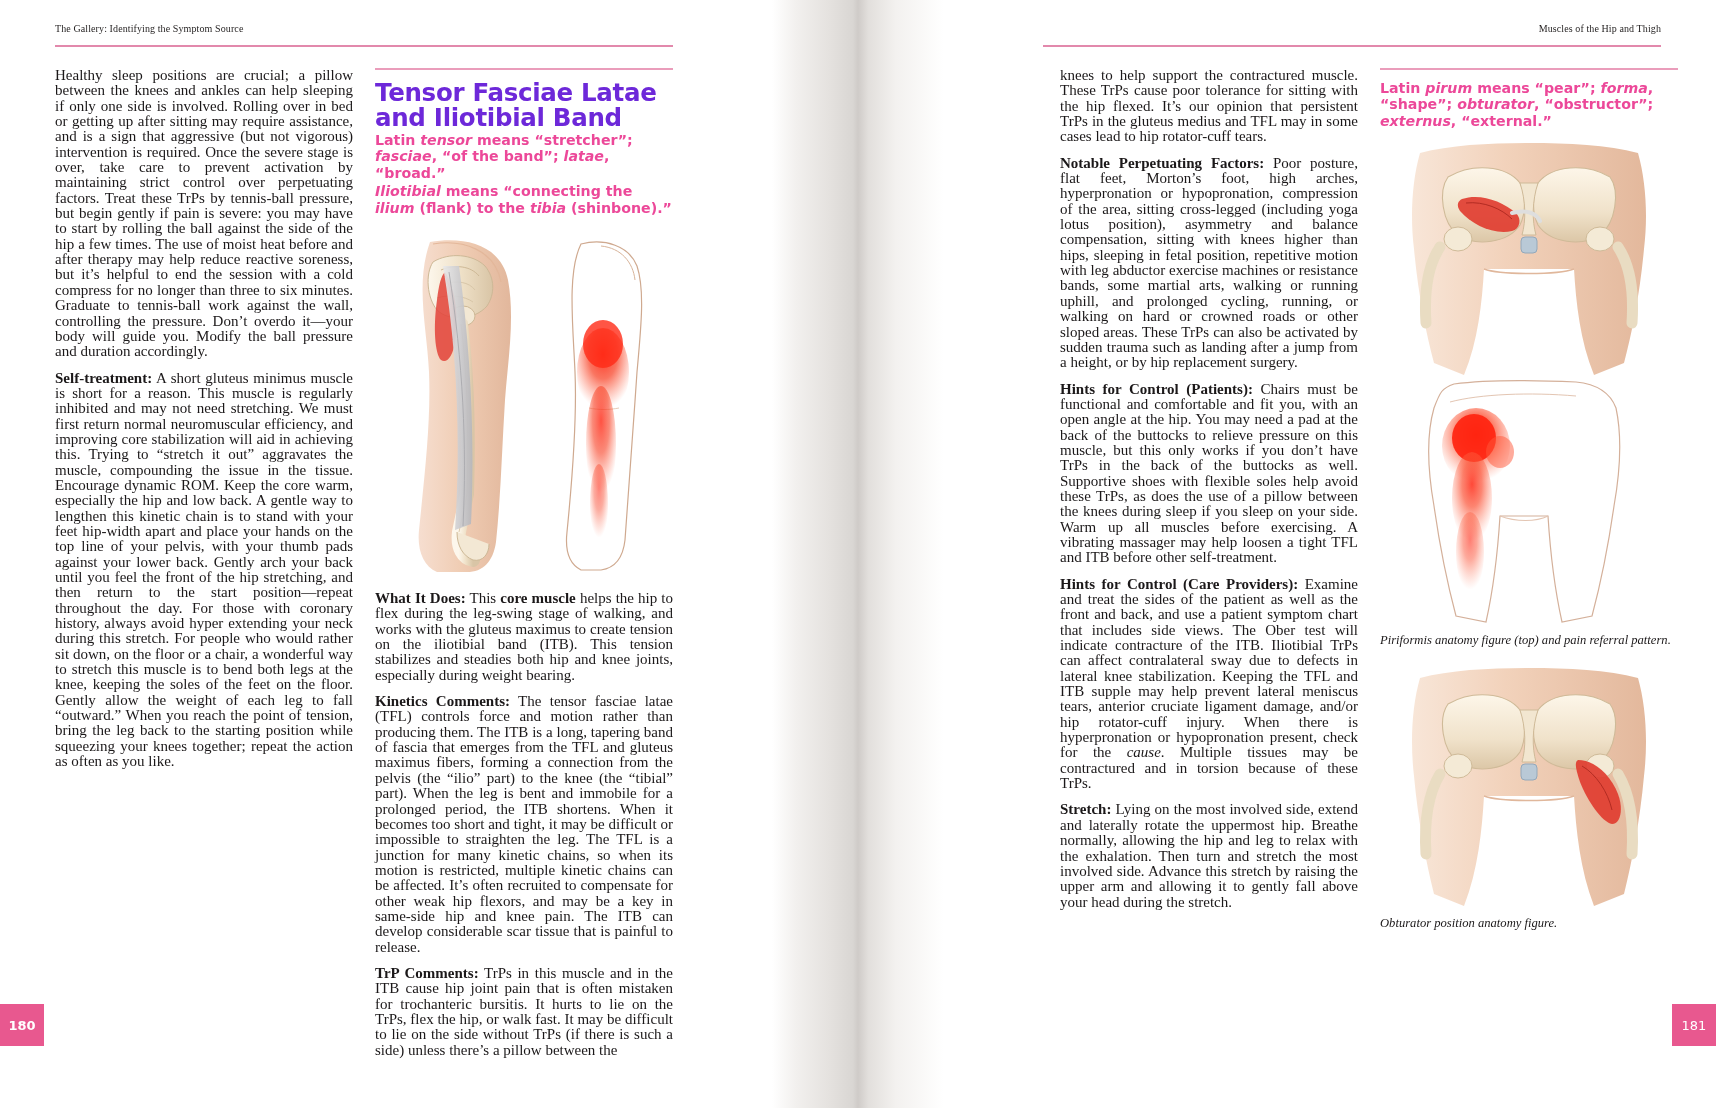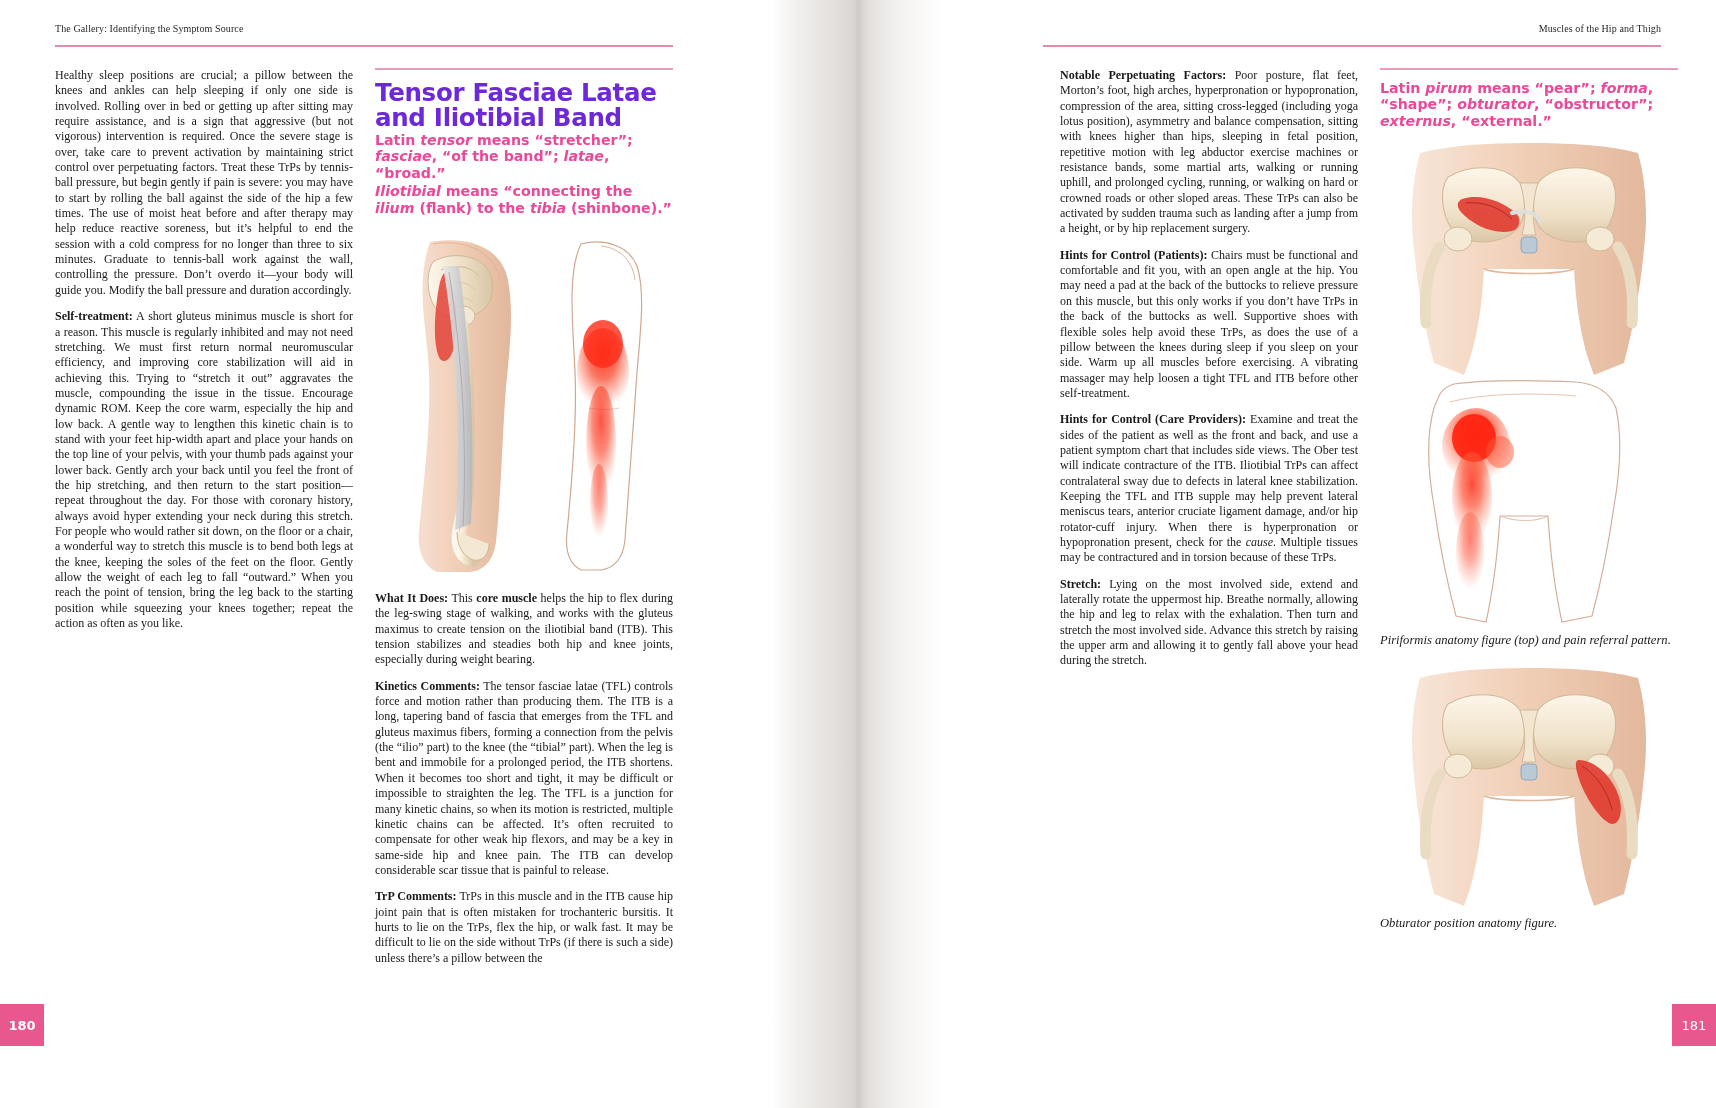--- a/index.html
+++ b/index.html
@@ -34,21 +34,21 @@
 
   
   .cols{position:absolute;top:68px;display:flex;gap:22px;}
   .cols-left{left:55px;}
   .col{width:298px;}
 
   
   p.body{
     margin:0 0 11px 0;
     font-family:"Liberation Serif", serif;
-    font-size:12px;line-height:15.35px;
+    font-size:15px;line-height:15.35px;
     text-align:justify;
     color:#1b1819;
     hyphens:auto;-webkit-hyphens:auto;
   }
   p.body:last-child{margin-bottom:0;}
   .lead{font-weight:bold;}
   .ital{font-style:italic;}
   .bld{font-weight:bold;}
 
   
@@ -199,20 +199,21 @@
   <div class="gutter"></div>
 
   <div class="page page-right">
 
     <div class="runhead runhead-right">Muscles of the Hip and Thigh</div>
     <div class="rule-top rule-right"></div>
 
     <div class="cols" style="left:116px;">
 
       <div class="col">
+        <p class="body">knees to help support the contractured muscle. These TrPs cause poor tolerance for sitting with the hip flexed. It’s our opinion that persistent TrPs in the gluteus medius and TFL may in some cases lead to hip rotator-cuff tears.</p>
 
         <p class="body"><span class="lead">Notable Perpetuating Factors:</span><span> Poor posture, flat feet, Morton’s foot, high arches, hyperpronation or hypopronation, compression of the area, sitting cross-legged (including yoga lotus position), asymmetry and balance compensation, sitting with knees higher than hips, sleeping in fetal position, repetitive motion with leg abductor exercise machines or resistance bands, some martial arts, walking or running uphill, and prolonged cycling, running, or walking on hard or crowned roads or other sloped areas. These TrPs can also be activated by sudden trauma such as landing after a jump from a height, or by hip replacement surgery.</span></p>
 
         <p class="body"><span class="lead">Hints for Control (Patients):</span><span> Chairs must be functional and comfortable and fit you, with an open angle at the hip. You may need a pad at the back of the buttocks to relieve pressure on this muscle, but this only works if you don’t have TrPs in the back of the buttocks as well. Supportive shoes with flexible soles help avoid these TrPs, as does the use of a pillow between the knees during sleep if you sleep on your side. Warm up all muscles before exercising. A vibrating massager may help loosen a tight TFL and ITB before other self-treatment.</span></p>
 
         <p class="body"><span class="lead">Hints for Control (Care Providers):</span><span> Examine and treat the sides of the patient as well as the front and back, and use a patient symptom chart that includes side views. The Ober test will indicate contracture of the ITB. Iliotibial TrPs can affect contralateral sway due to defects in lateral knee stabilization. Keeping the TFL and ITB supple may help prevent lateral meniscus tears, anterior cruciate ligament damage, and/or hip rotator-cuff injury. When there is hyperpronation or hypopronation present, check for the </span><span class="ital">cause</span><span>. Multiple tissues may be contractured and in torsion because of these TrPs.</span></p>
 
         <p class="body"><span class="lead">Stretch:</span><span> Lying on the most involved side, extend and laterally rotate the uppermost hip. Breathe normally, allowing the hip and leg to relax with the exhalation. Then turn and stretch the most involved side. Advance this stretch by raising the upper arm and allowing it to gently fall above your head during the stretch.</span></p>
       </div>
 

